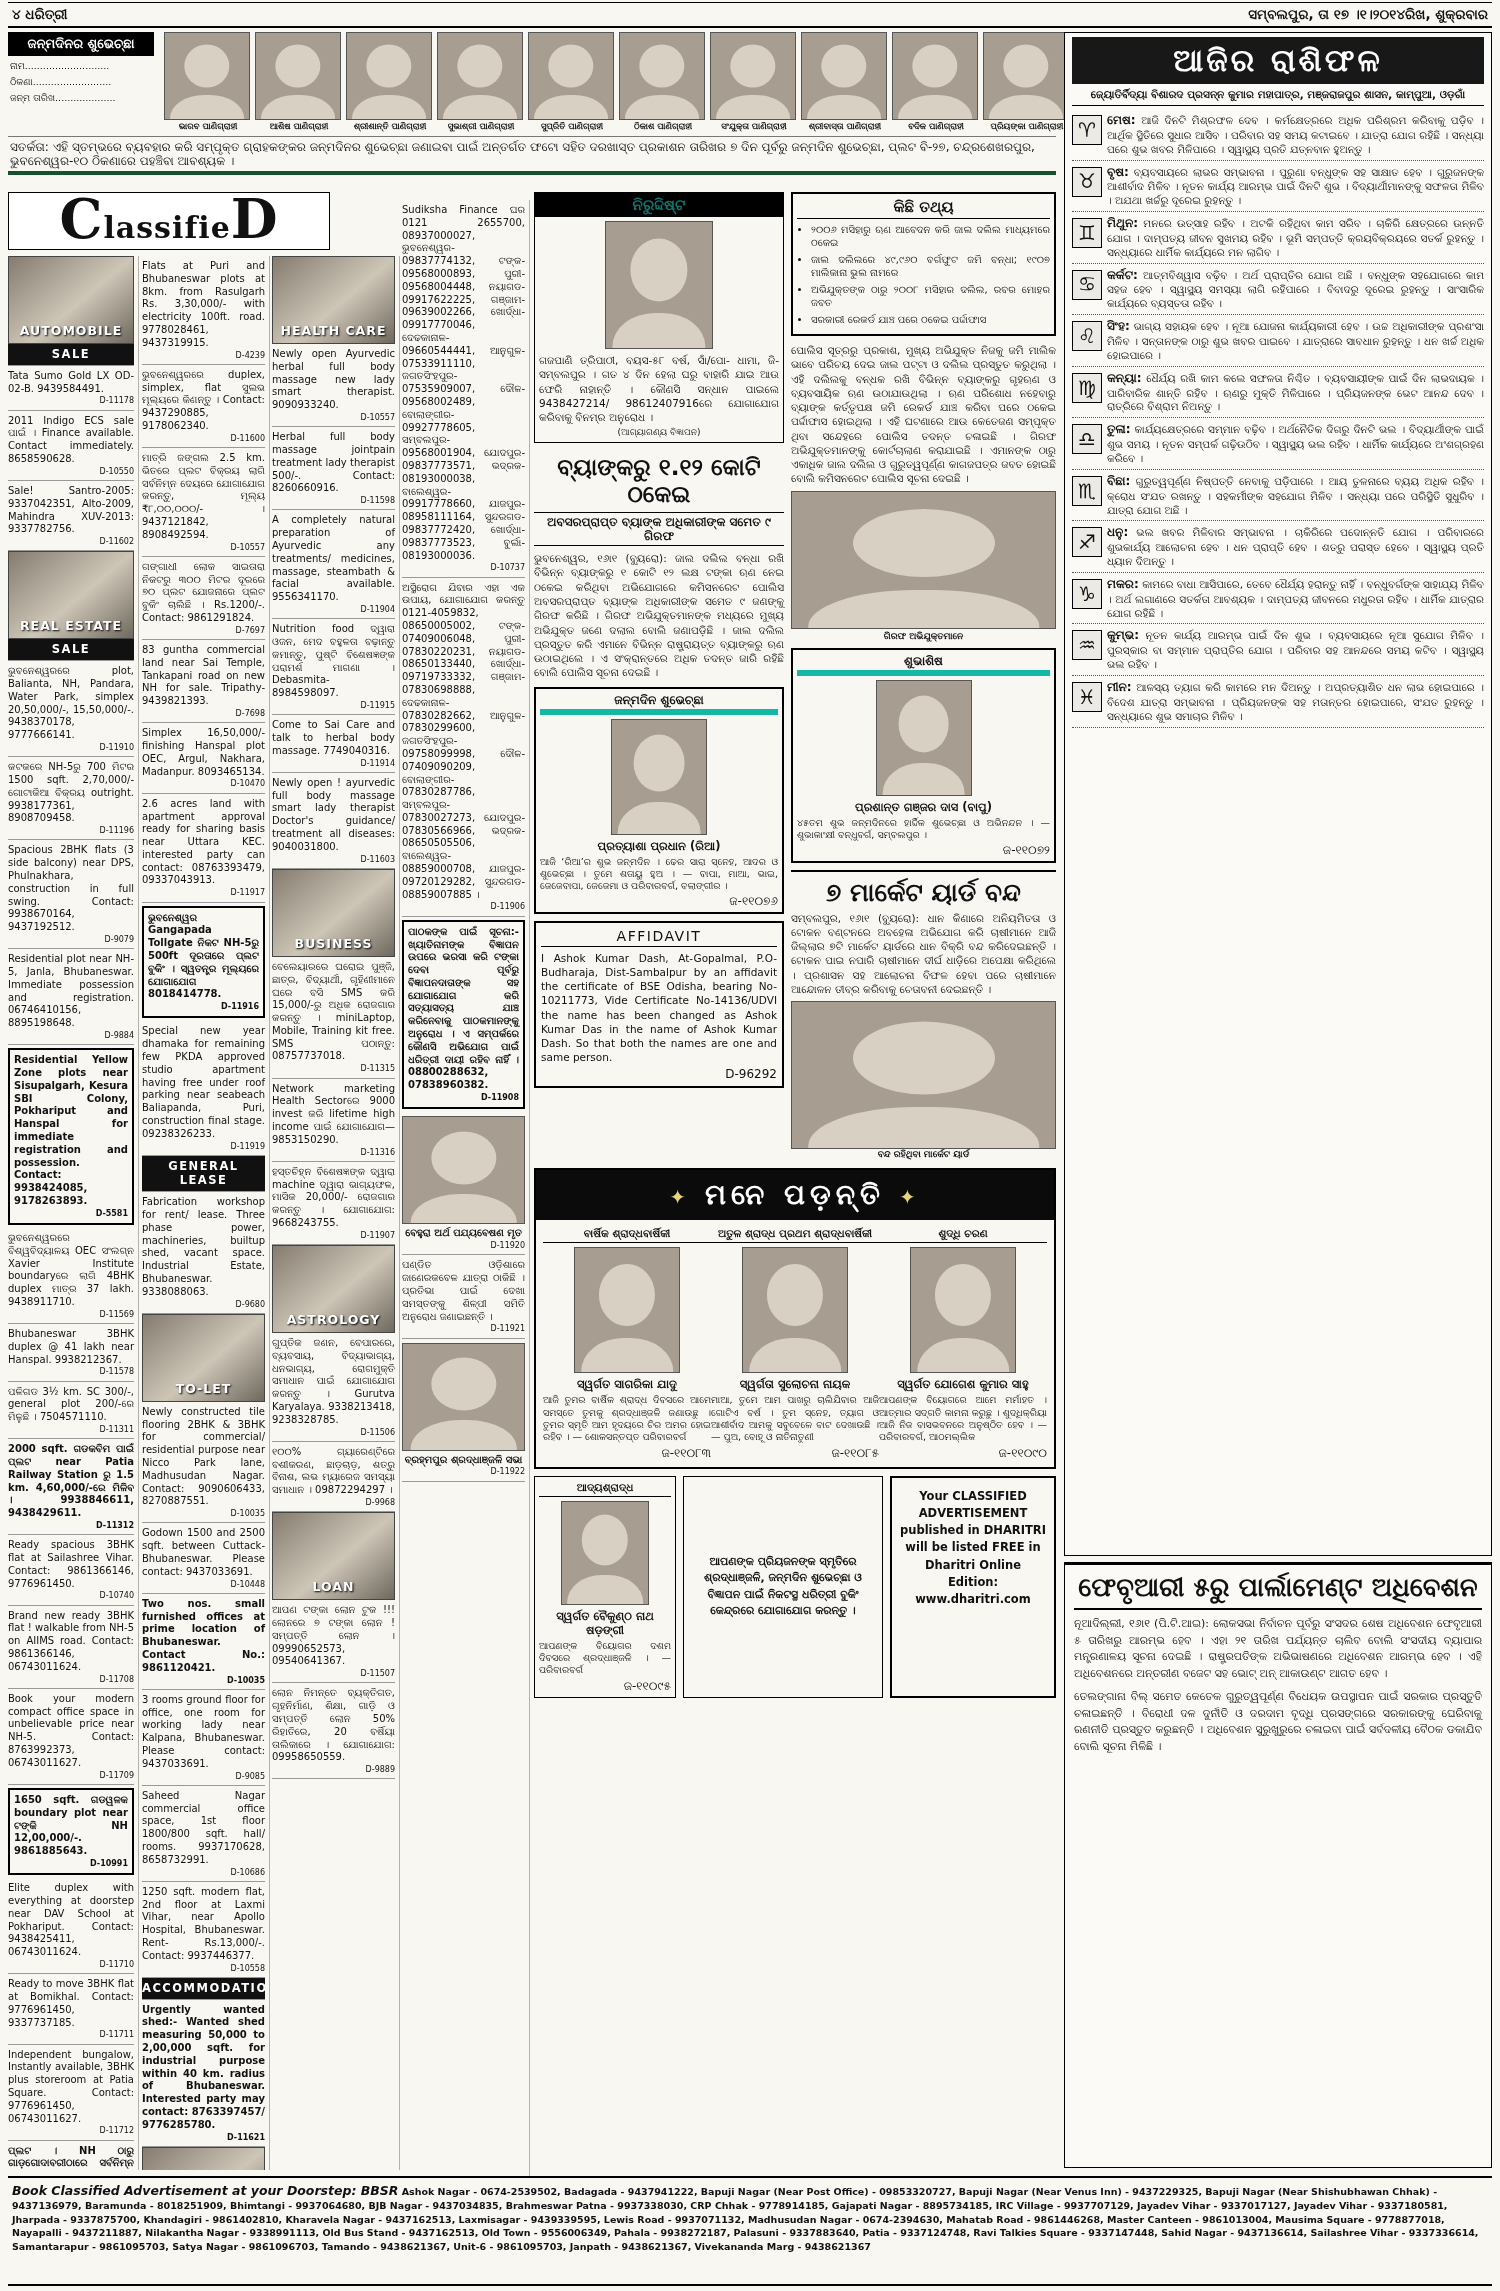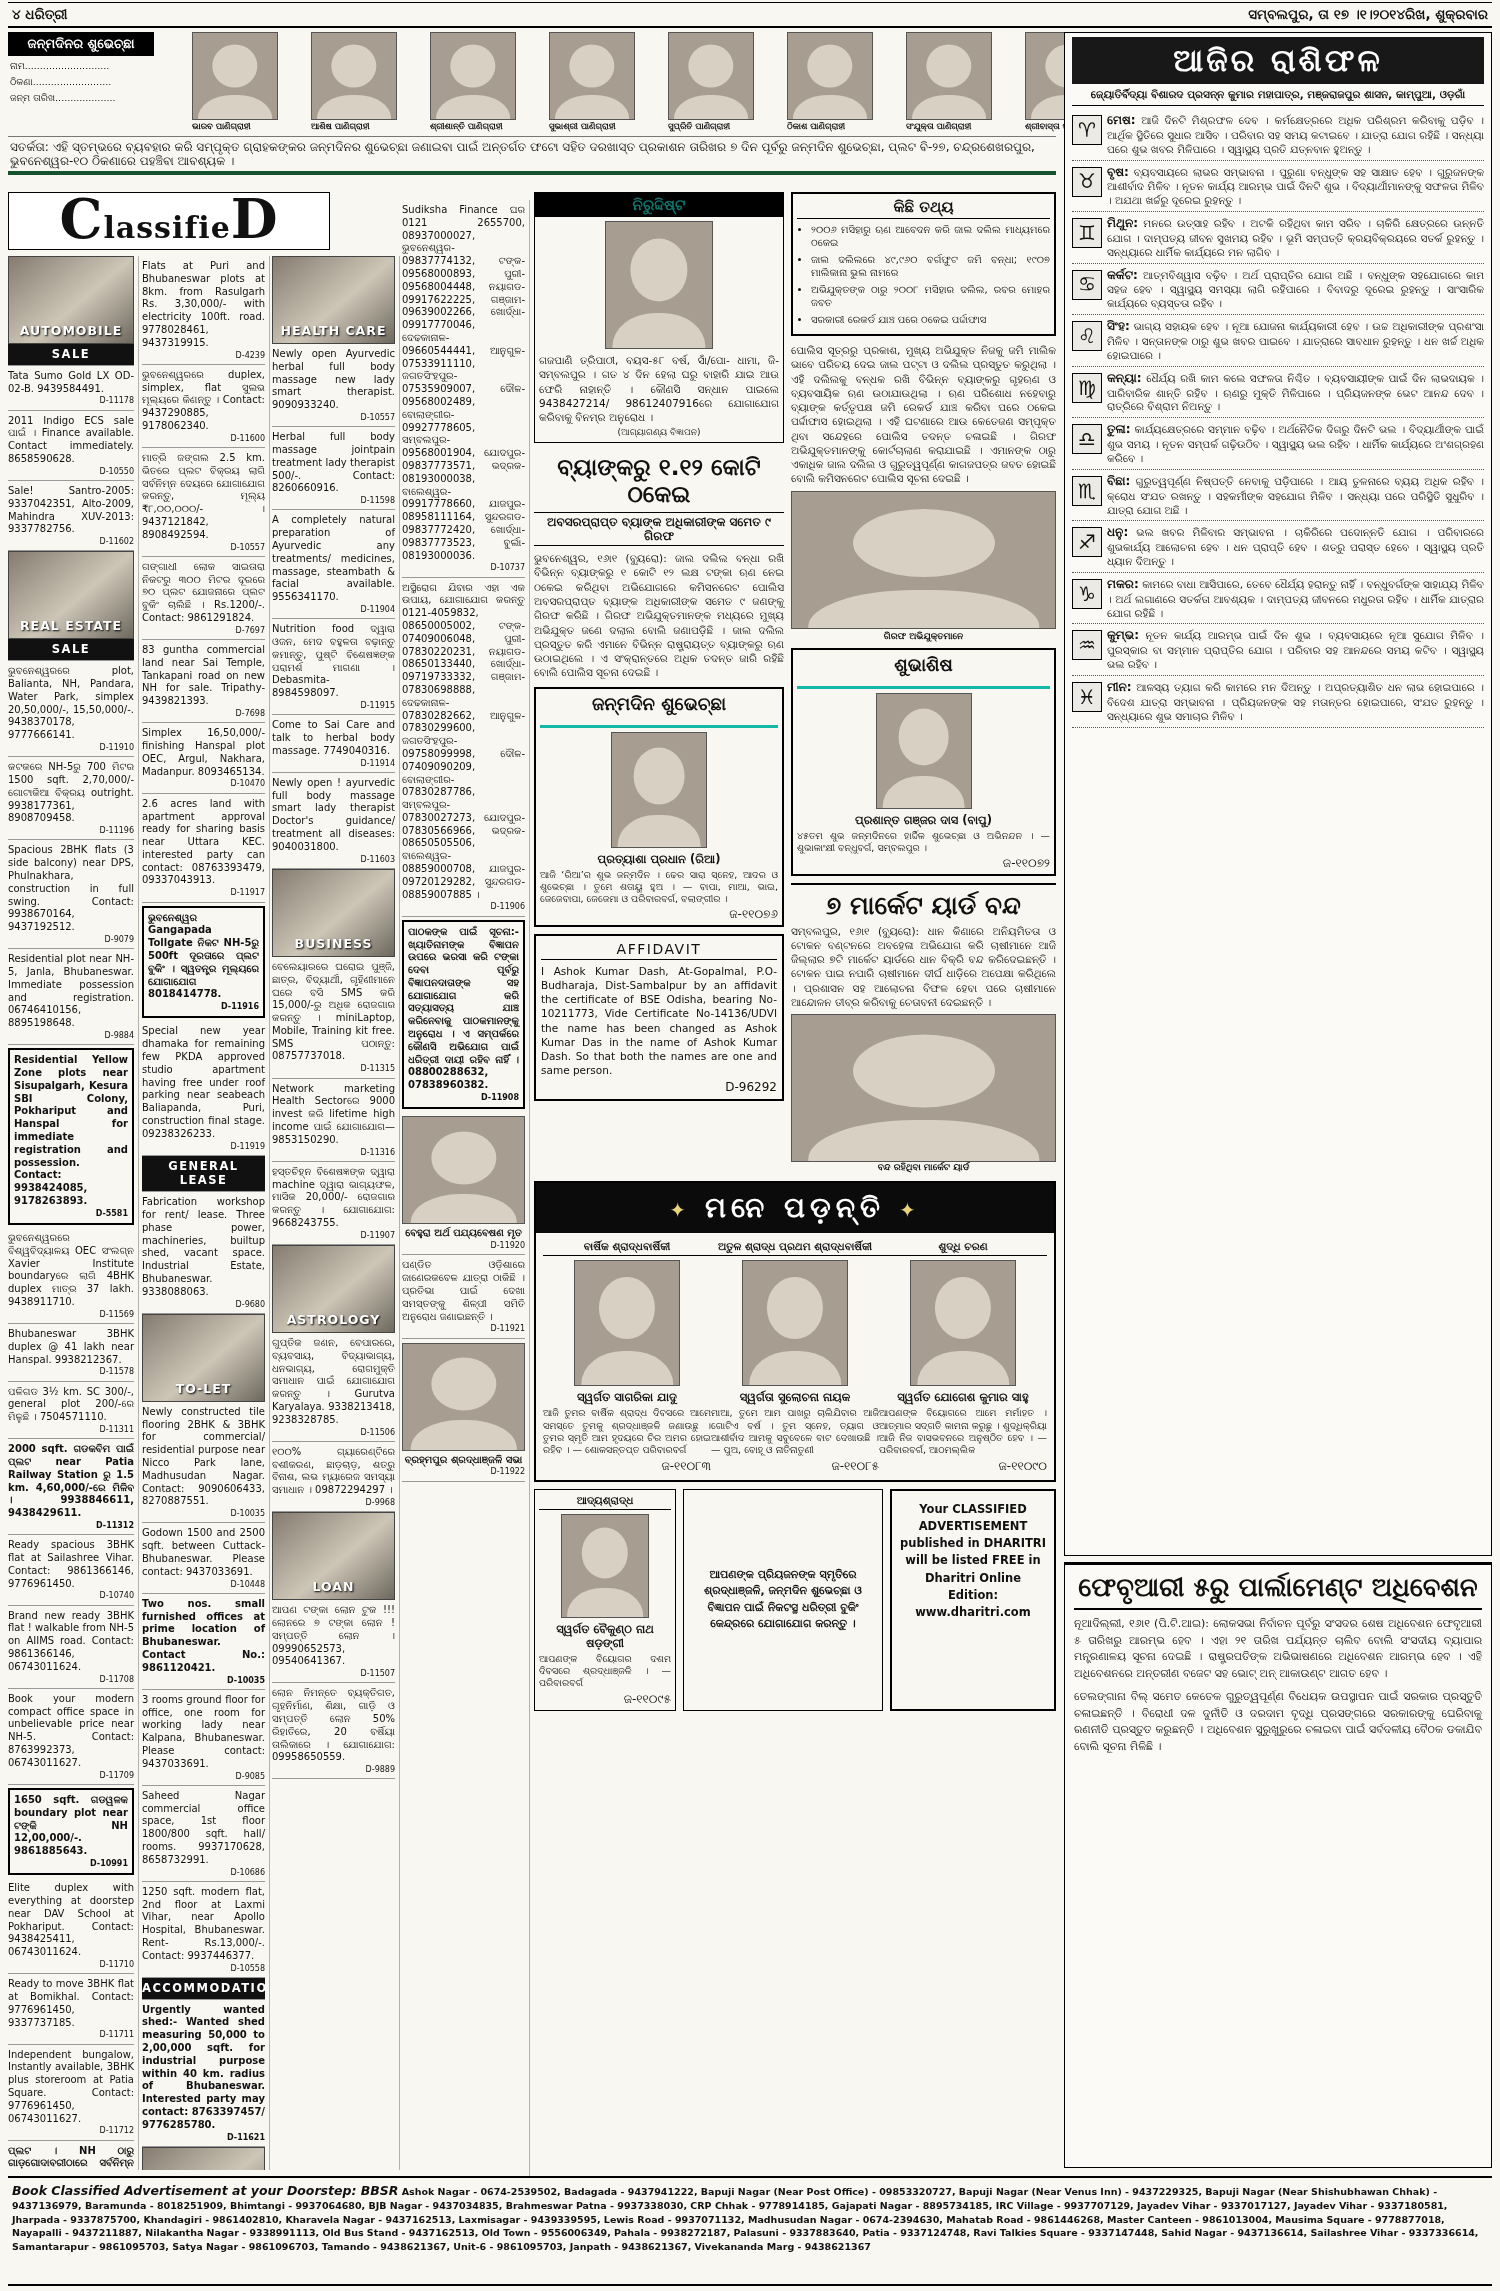--- a/index.html
+++ b/index.html
@@ -16,21 +16,21 @@
     display:flex; justify-content:space-between; align-items:center;
     font-weight:bold; font-size:13.5px; padding:0 4px; }
 
   
   #birthday { top:32px; left:8px; width:1048px; height:156px; }
   .bday-inner { display:flex; gap:10px; }
   .bday-left { width:146px; flex:none; }
   .bday-title { background:#000; color:#fff; font-weight:bold; font-size:13px; text-align:center; padding:4px 2px; }
   .bday-field { font-size:9.5px; padding:4px 2px 0; }
   .baby-row { display:flex; gap:3px; flex:1; }
-  .baby { width:88px; flex:none; text-align:left;margin-left:28px; }
+  .baby { width:88px; flex:none; text-align:center; }
   .ph { background:#a79d90; border:1px solid #555; position:relative; overflow:hidden; }
   .ph::before { content:""; position:absolute; left:50%; top:38%; transform:translate(-50%,-50%);
     width:54%; height:50%; border-radius:50%; background:#d8d0c3; }
   .ph::after { content:""; position:absolute; left:50%; bottom:-30%; transform:translateX(-50%);
     width:88%; height:58%; border-radius:46% 46% 0 0; background:#d8d0c3; }
   .baby-photo { width:86px; height:88px; }
   .baby-name { font-size:8.5px; font-weight:bold; line-height:1.15; padding-top:2px; }
   .bday-notice { font-size:12px; margin-top:4px; border-top:1px solid #777; border-bottom:4px solid #14532d; padding:3px 2px; }
 
   
@@ -84,21 +84,21 @@
   .missing-banner { background:#000; color:#0f766e; text-align:center; font-weight:bold;
     font-size:15px; padding:3px 0; margin:-4px -4px 4px; }
   .missing-photo { width:108px; height:128px; margin:0 auto 4px; }
   .missing-note { text-align:center; font-size:9px; padding-top:3px; }
   .body-text { font-size:10.5px; text-align:justify; line-height:1.36; }
   .bank-head { font-size:23px; font-weight:bold; text-align:center; line-height:1.15; padding:4px 0 2px; }
   .bank-sub { font-size:12px; font-weight:bold; text-align:center;
     border-top:1.5px solid #000; border-bottom:1.5px solid #000; padding:2px 0; margin:3px 0 5px; }
   .bank-wrap { margin-bottom:7px; }
   .bday-box { border:2px solid #000; padding:4px; margin-bottom:7px; text-align:center; }
-  .bday-box-label { font-weight:bold; font-size:18px; border-bottom:3px solid #14b8a6; padding-bottom:10px; margin-bottom:4px; }
+  .bday-box-label { font-weight:bold; font-size:12px; border-bottom:6px solid #14b8a6; padding-bottom:2px; margin-bottom:4px; }
   .bday-box-photo { width:96px; height:116px; margin:0 auto 4px; }
   .bday-box-name { font-weight:bold; font-size:11.5px; }
   .bday-box-text { font-size:9.5px; text-align:justify; padding-top:3px; }
   .small-id { display:block; text-align:right; font-size:12px; margin-top:2px; }
   .affidavit { border:2px solid #000; padding:5px; margin-bottom:7px; }
   .affidavit-title { text-align:center; font-weight:normal; font-size:14px; letter-spacing:1.5px;
     border-bottom:1px solid #000; padding-bottom:2px; margin-bottom:4px; }
   .facts { border:2px solid #000; padding:4px; margin-bottom:7px; }
   .facts-title { font-weight:bold; font-size:15px; text-align:center; border-bottom:1px solid #000;
     padding-bottom:2px; margin-bottom:4px; }

